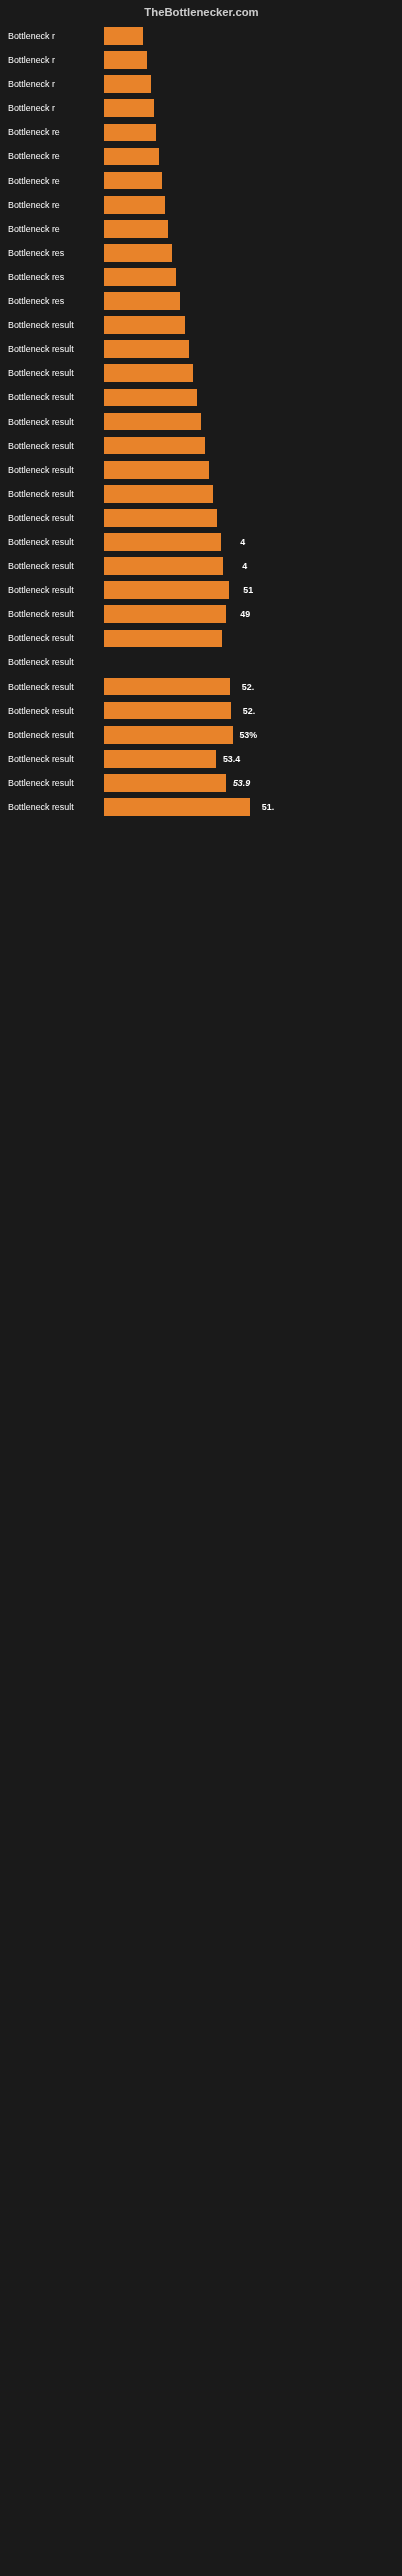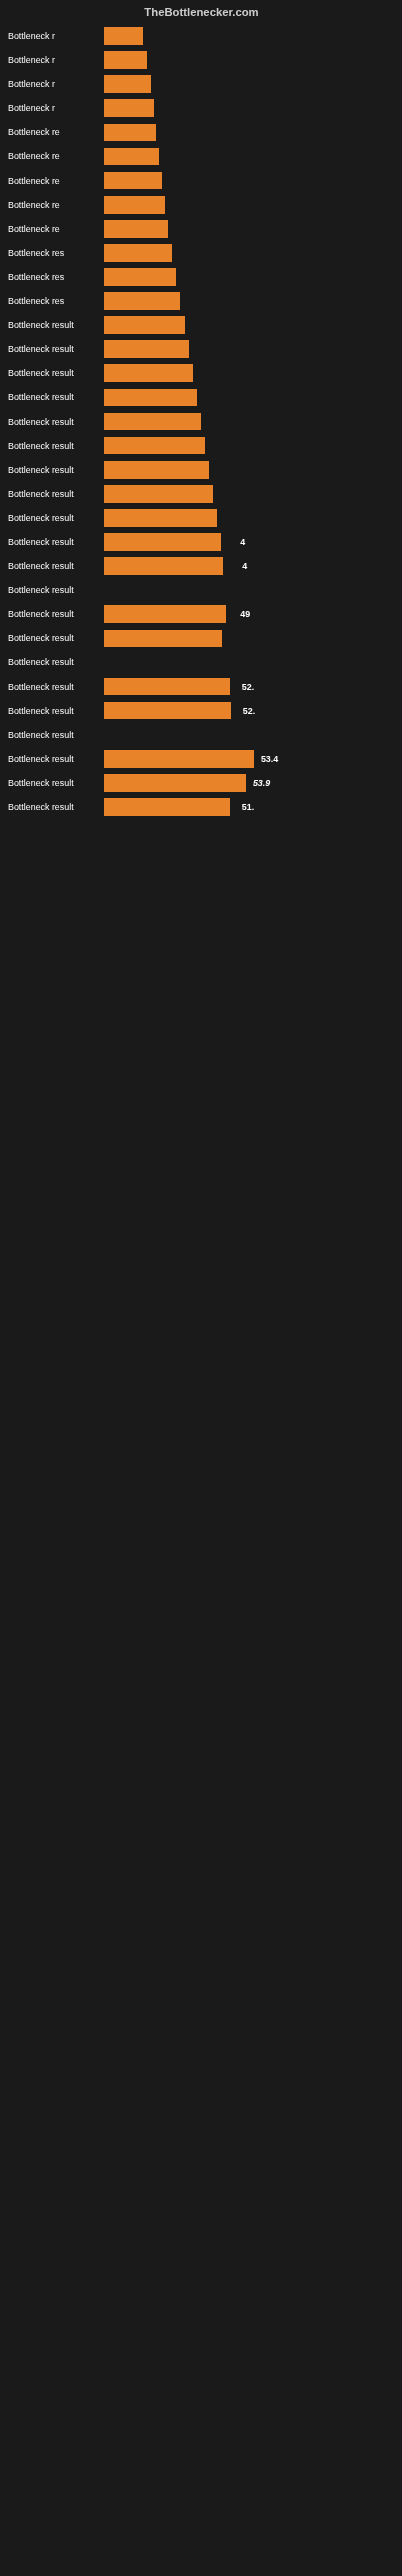--- a/index.html
+++ b/index.html
@@ -209,20 +209,25 @@
     <div class="bar-row">
       <span class="bar-label" style="width: 93px; min-width: 93px;">Bottleneck result</span>
       <div class="bar-container">
         <div class="bar-fill" style="width: 119px;">
           <span class="bar-value">4</span>
         </div>
       </div>
     </div>
     <div class="bar-row">
       <span class="bar-label" style="width: 93px; min-width: 93px;">Bottleneck result</span>
+      <div class="bar-container">
+        <div class="bar-fill" style="width: 125px;">
+          <span class="bar-value">51</span>
+        </div>
+      </div>
     </div>
     <div class="bar-row">
       <span class="bar-label" style="width: 93px; min-width: 93px;">Bottleneck result</span>
       <div class="bar-container">
         <div class="bar-fill" style="width: 122px; text-align: center;">
           <span class="bar-value">49</span>
         </div>
       </div>
     </div>
     <div class="bar-row">
@@ -245,39 +250,44 @@
     <div class="bar-row">
       <span class="bar-label" style="width: 93px; min-width: 93px;">Bottleneck result</span>
       <div class="bar-container">
         <div class="bar-fill" style="width: 127px;">
           <span class="bar-value">52.</span>
         </div>
       </div>
     </div>
     <div class="bar-row">
       <span class="bar-label" style="width: 93px; min-width: 93px;">Bottleneck result</span>
-    </div>
-    <div class="bar-row">
-      <span class="bar-label" style="width: 93px; min-width: 93px;">Bottleneck result</span>
-      <div class="bar-container">
-        <div class="bar-fill" style="width: 150px;">
+      <div class="bar-container">
+        <div class="bar-fill" style="width: 129px;">
+          <span class="bar-value">53%</span>
+        </div>
+      </div>
+    </div>
+    <div class="bar-row">
+      <span class="bar-label" style="width: 93px; min-width: 93px;">Bottleneck result</span>
+      <div class="bar-container">
+        <div class="bar-fill" style="width: 112px;">
           <span class="bar-value">53.4</span>
         </div>
       </div>
     </div>
     <div class="bar-row">
       <span class="bar-label" style="width: 93px; min-width: 93px;">Bottleneck result</span>
       <div class="bar-container">
-        <div class="bar-fill" style="width: 142px; font-style: italic;">
+        <div class="bar-fill" style="width: 122px; font-style: italic;">
           <span class="bar-value">53.9</span>
         </div>
       </div>
     </div>
     <div class="bar-row">
       <span class="bar-label" style="width: 93px; min-width: 93px;">Bottleneck result</span>
       <div class="bar-container">
-        <div class="bar-fill" style="width: 126px;">
+        <div class="bar-fill" style="width: 146px;">
           <span class="bar-value">51.</span>
         </div>
       </div>
     </div>
   </div>
 
 
 </body></html>

